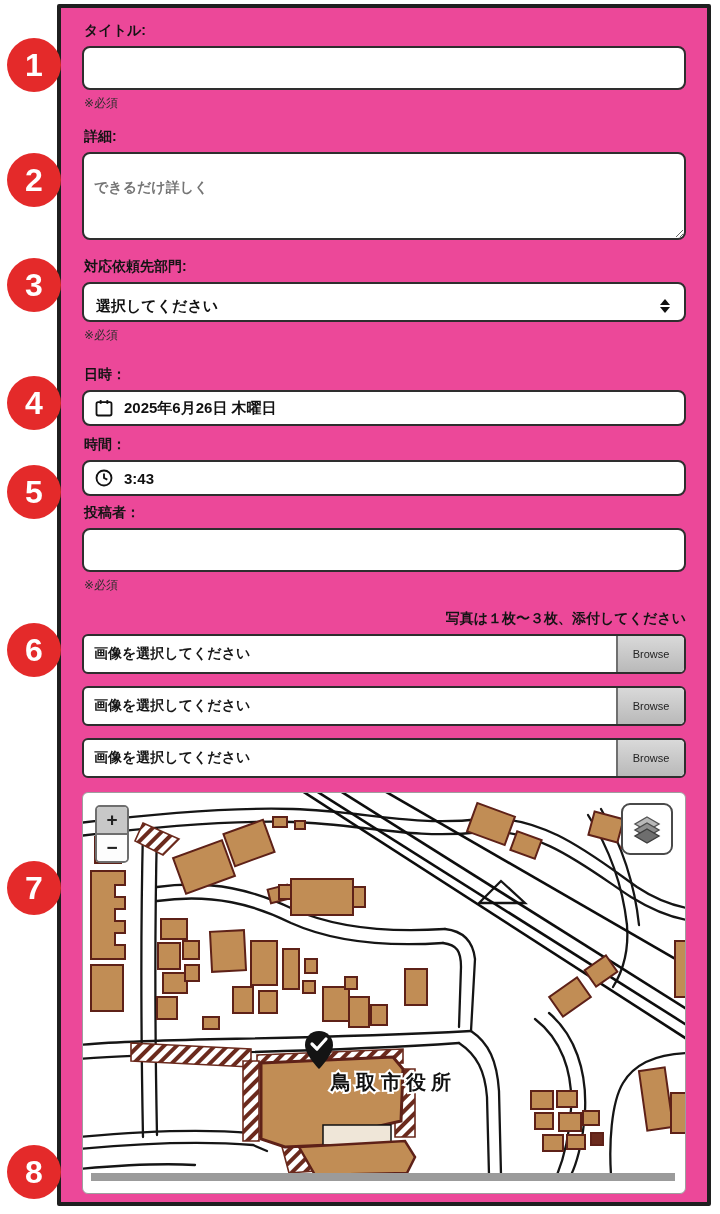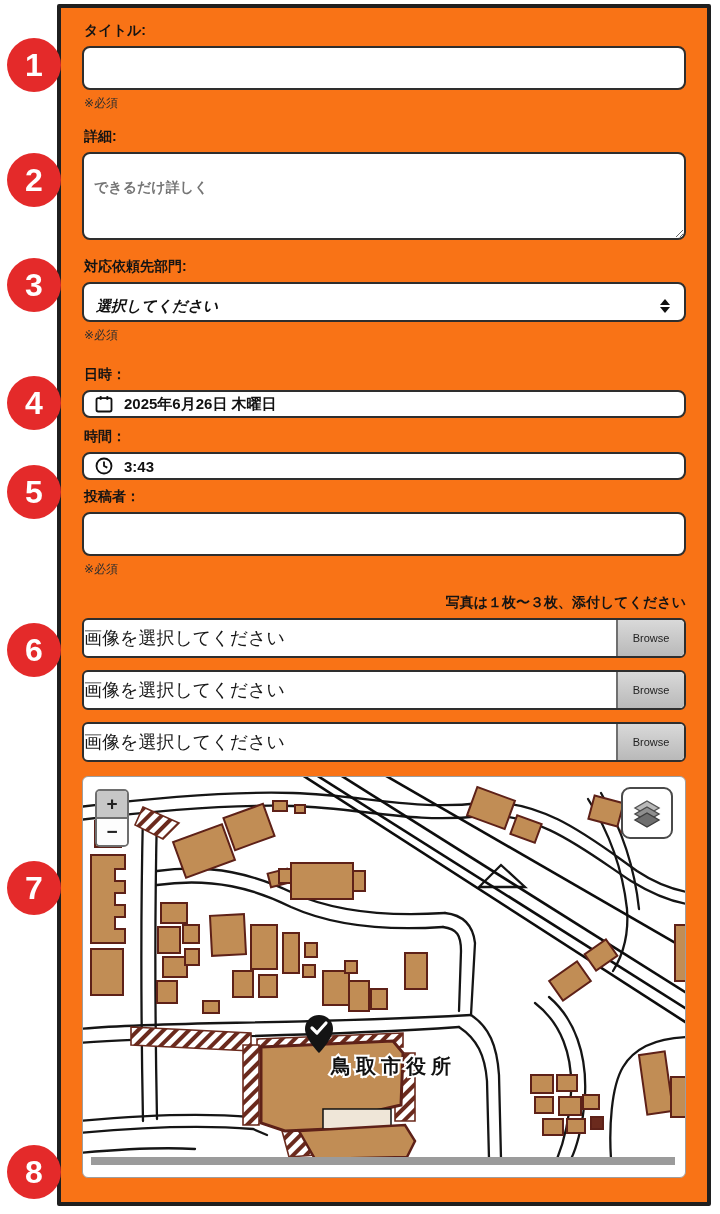--- a/index.html
+++ b/index.html
@@ -3,21 +3,21 @@
 <meta charset="utf-8">
 <style>
   html,body{margin:0;padding:0;}
   body{
     width:720px;height:1214px;position:relative;background:#ffffff;
     font-family:"Liberation Sans","DejaVu Sans",sans-serif;color:#141414;
     overflow:hidden;
   }
   .frame{
     position:absolute;left:57px;top:4px;width:654px;height:1202px;
-    border:4px solid #1f1f1f;border-radius:2px;background:#f97316;
+    border:4px solid #1f1f1f;border-radius:2px;background:#ec4899;
     box-sizing:border-box;padding:14px 21px 10px 21px;
   }
   
   .badge{
     position:absolute;left:7px;width:54px;height:54px;border-radius:50%;
     background:#e42a2a;color:#fff;display:flex;align-items:center;justify-content:center;
     font-size:32px;font-weight:bold;z-index:50;
   }
   .b1{top:38px}.b2{top:153px}.b3{top:258px}.b4{top:376px}
   .b5{top:465px}.b6{top:623px}.b7{top:861px}.b8{top:1145px}
@@ -25,36 +25,36 @@
   .lbl{font-size:14px;font-weight:bold;margin:0 0 6px 2px;}
   .note{font-size:12px;font-weight:normal;color:#2e2e2e;margin:5px 0 0 2px;}
   .inp{
     box-sizing:border-box;width:100%;background:#fff;border:2px solid #2e2e2e;
     border-radius:8px;
   }
   .inp.text{height:44px;}
   .inp.area{height:88px;padding:25px 10px;font-size:14px;font-weight:600;color:#1d1d1d;}
   .sec{margin-bottom:16px;}
   .row-ic{
-    height:28px;display:flex;align-items:center;gap:10px;padding:0 10px;
+    height:36px;display:flex;align-items:center;gap:10px;padding:0 10px;
     font-size:15px;font-weight:bold;color:#111;
   }
   .selrow{
     height:40px;display:flex;align-items:center;justify-content:space-between;
-    padding:8px 14px 0 12px;font-size:15px;font-weight:600;color:#111;font-style:italic;
+    padding:8px 14px 0 12px;font-size:15px;font-weight:600;color:#111;
   }
   .arrows{display:flex;flex-direction:column;gap:2px;}
   .arrows i{display:block;width:0;height:0;border-left:5px solid transparent;border-right:5px solid transparent;}
   .arrows .up{border-bottom:6px solid #111;}
   .arrows .dn{border-top:6px solid #111;}
   .filerow{
     box-sizing:border-box;border:2px solid #2e2e2e;border-radius:6px;background:#fff;
     height:40px;display:flex;align-items:stretch;overflow:hidden;margin-bottom:12px;
   }
-  .filetxt{flex:1;display:flex;align-items:center;padding:0 0;font-size:18px;font-weight:400;color:#171717;}
+  .filetxt{flex:1;display:flex;align-items:center;padding:0 10px;font-size:14px;font-weight:700;color:#171717;}
   .browse{
     width:66px;display:flex;align-items:center;justify-content:center;
     background:linear-gradient(#d9d9d9,#b9b9b9);border-left:2px solid #6f6f6f;
     font-size:11px;color:#222;border-radius:0 4px 4px 0;
   }
   .icn{flex:0 0 auto;display:block;}
   
   .map{
     position:relative;box-sizing:border-box;width:100%;height:402px;margin-top:14px;
     border:1px solid #9e9e9e;border-radius:6px;background:#fff;overflow:hidden;

